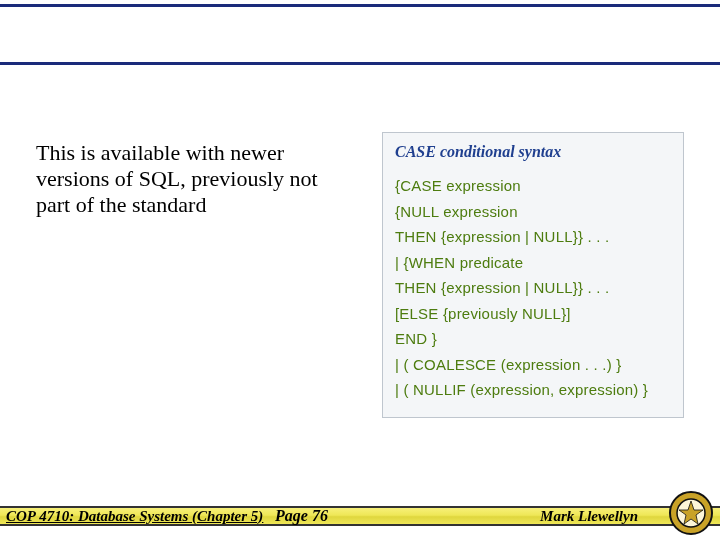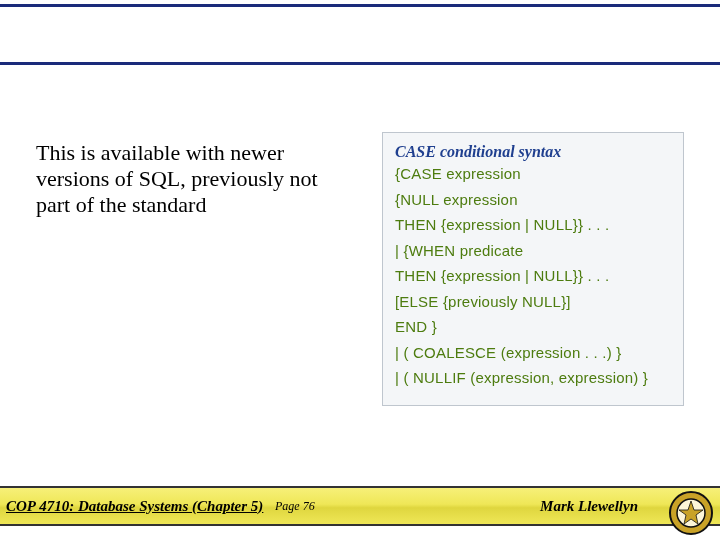--- a/index.html
+++ b/index.html
@@ -4,27 +4,27 @@
 <style>
   * { margin: 0; padding: 0; box-sizing: border-box; }
   html, body { width: 720px; height: 540px; font-family: "Times New Roman", Times, serif; background: #fff; }
   .slide { width: 720px; height: 540px; position: relative; background: #fff; }
   .top-rule { position: absolute; left: 0; right: 0; top: 4px; height: 3px; background: #1a2a7a; }
   .title { position: absolute; left: 0; right: 0; top: 22px; text-align: center; font-size: 29px; color: #000; letter-spacing: 0.2px; }
   .under-rule { position: absolute; left: 0; right: 0; top: 62px; height: 3px; background: #1a2a7a; }
   .body-text { position: absolute; left: 36px; top: 140px; width: 290px; font-size: 22px; color: #000000; line-height: 1.18; }
   .body-text .first { text-indent: 0; padding-left: 0; }
   .syntax-box { position: absolute; right: 36px; top: 132px; width: 302px; border: 1px solid #bfc6ce; background: #f4f6f8; padding: 10px 12px 14px 12px; }
-  .syntax-title { color: #1f3f8f; font-family: Georgia, "Times New Roman", serif; font-style: italic; font-weight: 600; font-size: 16px; }
+  .syntax-title { color: #1f3f8f; font-family: Georgia, "Times New Roman", serif; font-style: italic; font-weight: 600; font-size: 16px; margin-bottom: 12px; }
   .syntax-line { font-family: Arial, Helvetica, sans-serif; font-size: 15px; color: #4d7c0f; line-height: 1.7; letter-spacing: 0.2px; white-space: nowrap; }
-  .footer-bar { position: absolute; left: 0; right: 0; bottom: 14px; height: 40px;
+  .footer-bar { position: absolute; left: 0; right: 0; bottom: 14px; height: 20px;
     background: linear-gradient(#f7f079, #efe757 45%, #dfd63e 55%, #efe757 100%);
     border-top: 2px solid #333; border-bottom: 2px solid #333; display: flex; align-items: center; }
   .footer-left { position: absolute; left: 6px; font-size: 15px; font-style: italic; font-weight: bold; text-decoration: underline; }
-  .footer-center { position: absolute; left: 50%; transform: translateX(-85px); font-size: 12px; font-style: italic; font-weight: normal; }
+  .footer-center { position: absolute; left: 50%; transform: translateX(-85px); font-size: 16px; font-style: italic; font-weight: bold; }
   .footer-right { position: absolute; right: 82px; font-size: 15px; font-style: italic; font-weight: bold; }
   .seal { position: absolute; right: 6px; bottom: 4px; width: 46px; height: 46px; }
 </style>
 </head>
 <body>
 
 <div class="slide">
   <div class="top-rule"></div>
   <div class="under-rule"></div>
 

